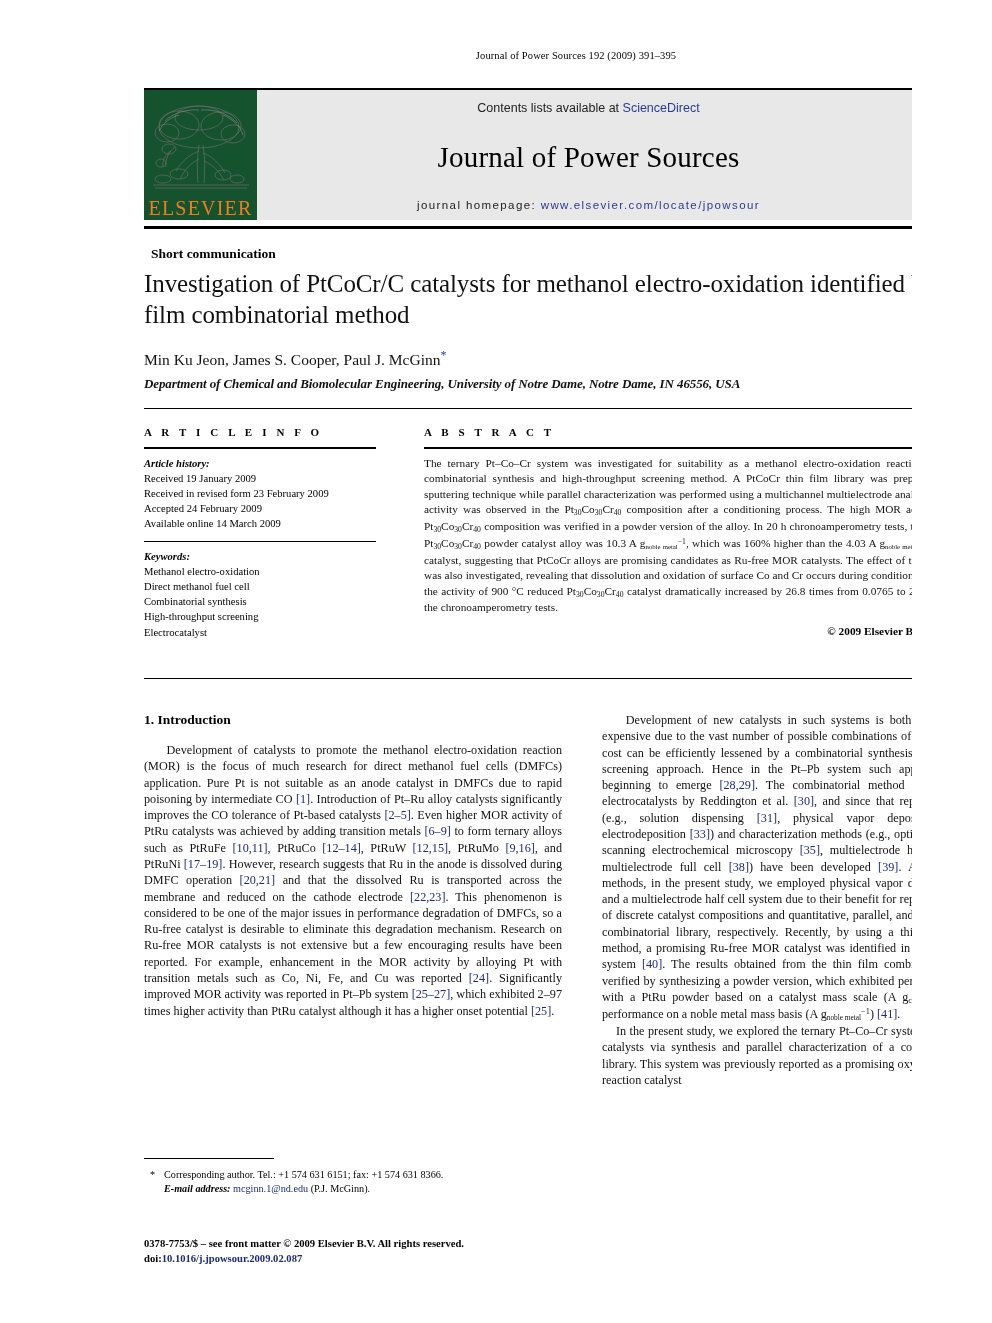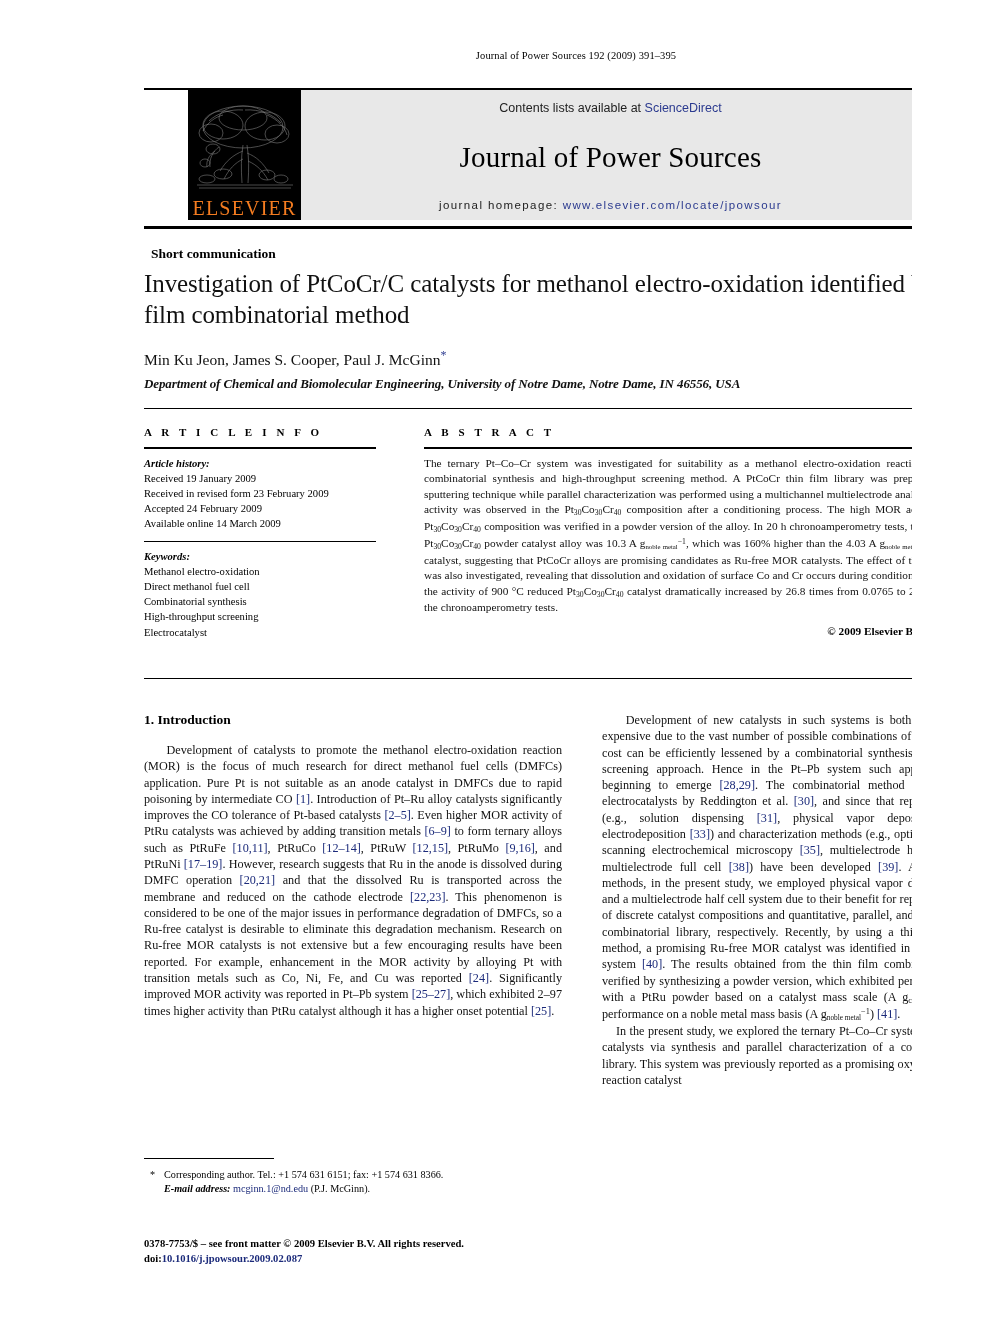--- a/index.html
+++ b/index.html
@@ -46,28 +46,27 @@
   .masthead-inner {
     position: relative;
     width: 876px;
     height: 130px;
     display: flex;
     align-items: stretch;
   }
   .elsevier-logo {
     width: 113px;
     flex: 0 0 113px;
-    background: #000000;
+    background: #14532d;
     display: flex;
     flex-direction: column;
     align-items: center;
     justify-content: flex-end;
     padding-bottom: 2px;
     box-sizing: border-box;
-    margin-left: 44px;
   }
   .tree-svg { display: block; }
   .elsevier-word {
     font-family: "Liberation Serif", serif;
     font-size: 20px;
     letter-spacing: 1.2px;
     color: #F47C20;
     line-height: 1;
     margin-top: 1px;
   }

